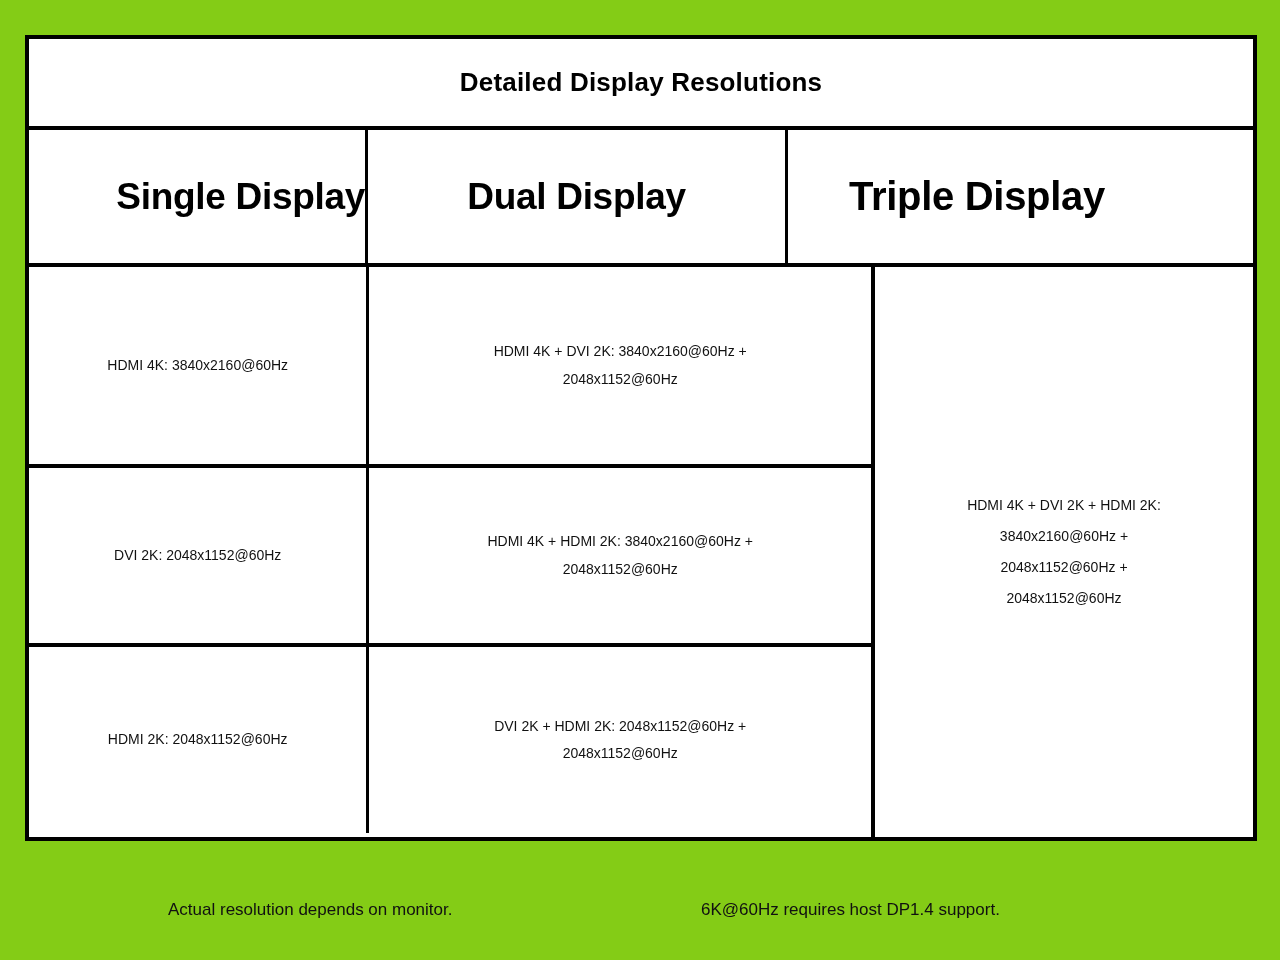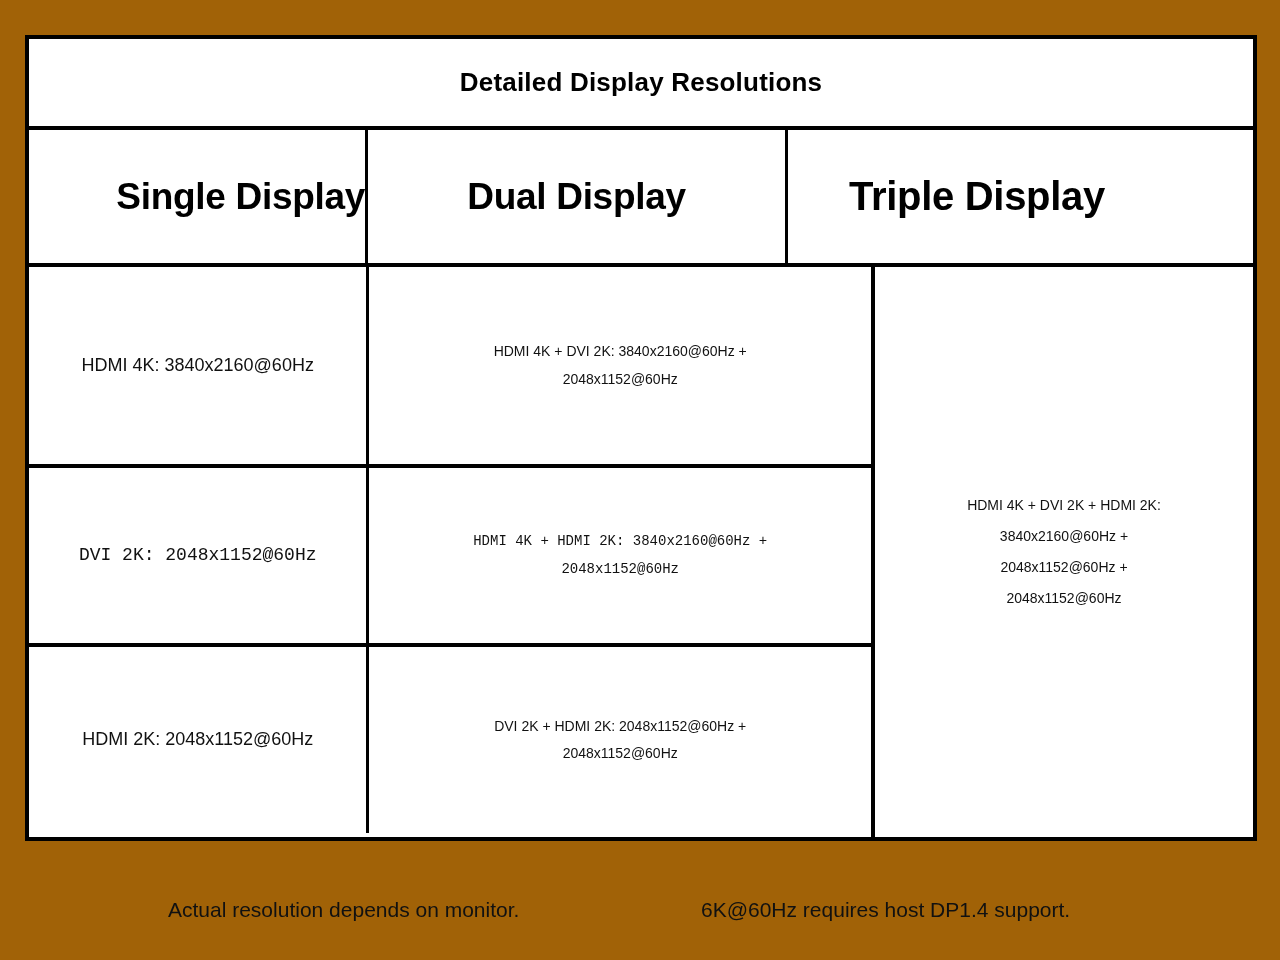--- a/index.html
+++ b/index.html
@@ -13,21 +13,21 @@
   body {
     font-family: "Liberation Sans", "DejaVu Sans", sans-serif;
     color: #000000;
     -webkit-font-smoothing: antialiased;
   }
 
   .page {
     position: relative;
     width: 1280px;
     height: 960px;
-    background: #a16207;
+    background: #84cc16;
   }
 
   
   .spec-table {
     position: absolute;
     left: 25px;
     top: 35px;
     width: 1232px;
     height: 806px;
     border: 4px solid #000000;
@@ -101,42 +101,42 @@
     border-right: 4px solid #000000;
     flex-direction: column;
   }
 
   .body-row {
     display: flex;
     width: 100%;
   }
 
   .body-row.r0 { height: 201px; border-bottom: 4px solid #000000; }
-  .body-row.r1 { height: 179px; border-bottom: 4px solid #000000; font-family: Liberation Mono, monospace; }
+  .body-row.r1 { height: 179px; border-bottom: 4px solid #000000; }
   .body-row.r2 { height: 186px; }
 
   .cell {
     display: flex;
     align-items: center;
     justify-content: center;
     padding: 6px 14px;
     text-align: center;
   }
 
   .cell.single { width: 342px; border-right: 3px solid #000000; }
   .cell.dual   { width: 504px; }
 
   .cell-text {
     font-size: 14px;
     line-height: 1.95;
     font-weight: normal;
     color: #111111;
   }
 
-  .cell.single .cell-text { font-size: 18px; line-height: 1.4; text-align: center; }
+  .cell.single .cell-text { font-size: 14px; line-height: 1.4; text-align: center; }
 
   .col-triple-body {
     width: 382px;
     display: flex;
     align-items: center;
     justify-content: center;
     padding: 6px 16px;
     text-align: center;
   }
 
@@ -151,21 +151,21 @@
     position: absolute;
     left: 25px;
     top: 890px;
     width: 1232px;
     height: 40px;
     display: flex;
     align-items: center;
   }
 
   .note {
-    font-size: 21px;
+    font-size: 17px;
     color: #111111;
     white-space: nowrap;
   }
 
   .note-1 { position: absolute; left: 143px; }
   .note-2 { position: absolute; left: 676px; }
 </style>
 </head>
 <body>
 

